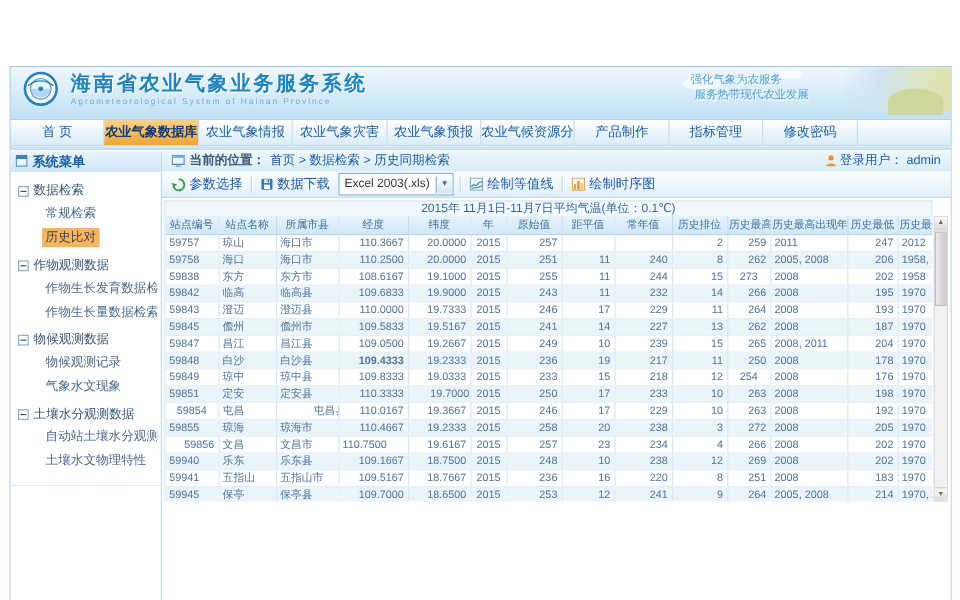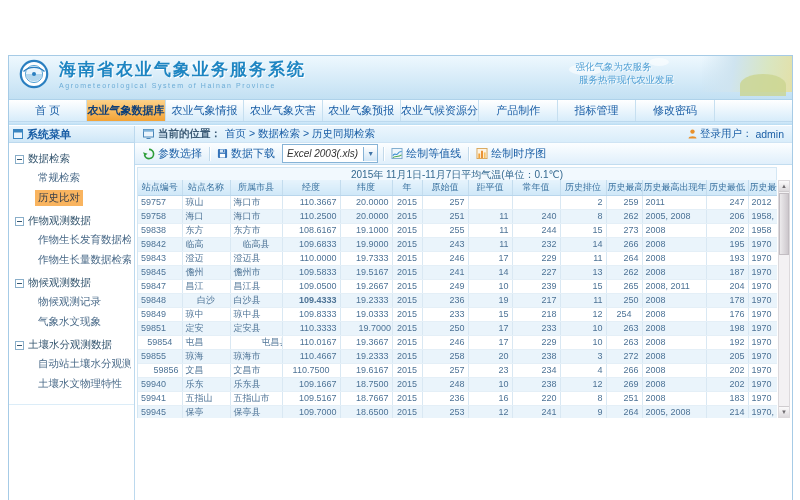--- a/index.html
+++ b/index.html
@@ -61,21 +61,21 @@
   .crumb-label { color:#3a5a75; font-weight:bold; }
   .crumb-path { color:#1b5fa6; cursor:pointer; }
   .user-box { display:flex; align-items:center; gap:3px; color:#1b5fa6; }
 
   .toolbar { height:22px; display:flex; align-items:center; gap:5px; padding:0 6px;
     background:linear-gradient(#fcfeff,#e0effb); border-bottom:1px solid #c2ddf0;
     font-size:11px; color:#1b5fa6; }
   .tbtn { display:flex; align-items:center; gap:3px; cursor:pointer; padding:0 2px; white-space:nowrap; }
   .vsep { width:1px; height:14px; background:#c2d9ea; box-shadow:1px 0 0 #fff; }
   .dropdown { display:flex; align-items:center; height:19px; border:1px solid #86b3d6;
-    background:#fff; font-size:10px; color:#333; padding-left:4px; cursor:pointer;font-style:italic; }
+    background:#fff; font-size:10px; color:#333; padding-left:4px; cursor:pointer; }
   .dd-arrow { width:14px; height:14px; margin-left:5px; border-left:1px solid #86b3d6;
     background:linear-gradient(#fefefe,#cfe5f6); color:#3f73a6; font-size:7px;
     display:flex; align-items:center; justify-content:center; }
 
   
   .table-area { position:relative; margin:2px 2px 0 2px; flex:1; }
   .tbl-title { height:13px; line-height:13px; text-align:center; font-size:10px; color:#33688f;
     background:#f2f9fe; border:1px solid #d4e7f4; border-bottom:none; margin-right:13px; }
   .tbl-clip { height:238px; overflow:hidden; margin-right:13px; border-left:1px solid #d4e7f4; }
   table { border-collapse:collapse; table-layout:fixed; width:100%; }
@@ -323,29 +323,29 @@
                   <td style="text-align: left;">59838</td>
                   <td style="text-align: left;">东方</td>
                   <td style="text-align: left;">东方市</td>
                   <td style="text-align: right;">108.6167</td>
                   <td style="text-align: right;">19.1000</td>
                   <td style="text-align: center;">2015</td>
                   <td style="text-align: right;">255</td>
                   <td style="text-align: right;">11</td>
                   <td style="text-align: right;">244</td>
                   <td style="text-align: right;">15</td>
-                  <td style="text-align: right; margin-left: 23px;">273</td>
+                  <td style="text-align: center; margin-left: 23px;">273</td>
                   <td style="text-align: left;">2008</td>
                   <td style="text-align: right;">202</td>
                   <td style="text-align: left;">1958</td>
                 </tr>
                 <tr>
                   <td style="text-align: left;">59842</td>
                   <td style="text-align: left;">临高</td>
-                  <td style="text-align: center;">临高县</td>
+                  <td style="text-align: left;">临高县</td>
                   <td style="text-align: right;">109.6833</td>
                   <td style="text-align: right;">19.9000</td>
                   <td style="text-align: center;">2015</td>
                   <td style="text-align: right;">243</td>
                   <td style="text-align: right;">11</td>
                   <td style="text-align: right;">232</td>
                   <td style="text-align: right;">14</td>
                   <td style="text-align: right;">266</td>
                   <td style="text-align: left;">2008</td>
                   <td style="text-align: right;">195</td>
@@ -394,21 +394,21 @@
                   <td style="text-align: right;">10</td>
                   <td style="text-align: right;">239</td>
                   <td style="text-align: right;">15</td>
                   <td style="text-align: right;">265</td>
                   <td style="text-align: left;">2008, 2011</td>
                   <td style="text-align: right;">204</td>
                   <td style="text-align: left;">1970</td>
                 </tr>
                 <tr>
                   <td style="text-align: left;">59848</td>
-                  <td style="text-align: center;">白沙</td>
+                  <td style="text-align: left;">白沙</td>
                   <td style="text-align: left;">白沙县</td>
                   <td style="text-align: right; font-weight: bold;">109.4333</td>
                   <td style="text-align: right;">19.2333</td>
                   <td style="text-align: center;">2015</td>
                   <td style="text-align: right;">236</td>
                   <td style="text-align: right;">19</td>
                   <td style="text-align: right;">217</td>
                   <td style="text-align: right;">11</td>
                   <td style="text-align: right;">250</td>
                   <td style="text-align: left;">2008</td>
@@ -476,21 +476,21 @@
                   <td style="text-align: right;">3</td>
                   <td style="text-align: right;">272</td>
                   <td style="text-align: left;">2008</td>
                   <td style="text-align: right;">205</td>
                   <td style="text-align: left;">1970</td>
                 </tr>
                 <tr>
                   <td style="text-align: right;">59856</td>
                   <td style="text-align: left;">文昌</td>
                   <td style="text-align: left;">文昌市</td>
-                  <td style="text-align: center;">110.7500</td>
+                  <td style="text-align: left;">110.7500</td>
                   <td style="text-align: right;">19.6167</td>
                   <td style="text-align: center;">2015</td>
                   <td style="text-align: right;">257</td>
                   <td style="text-align: right;">23</td>
                   <td style="text-align: right;">234</td>
                   <td style="text-align: right;">4</td>
                   <td style="text-align: right;">266</td>
                   <td style="text-align: left;">2008</td>
                   <td style="text-align: right;">202</td>
                   <td style="text-align: left;">1970</td>

